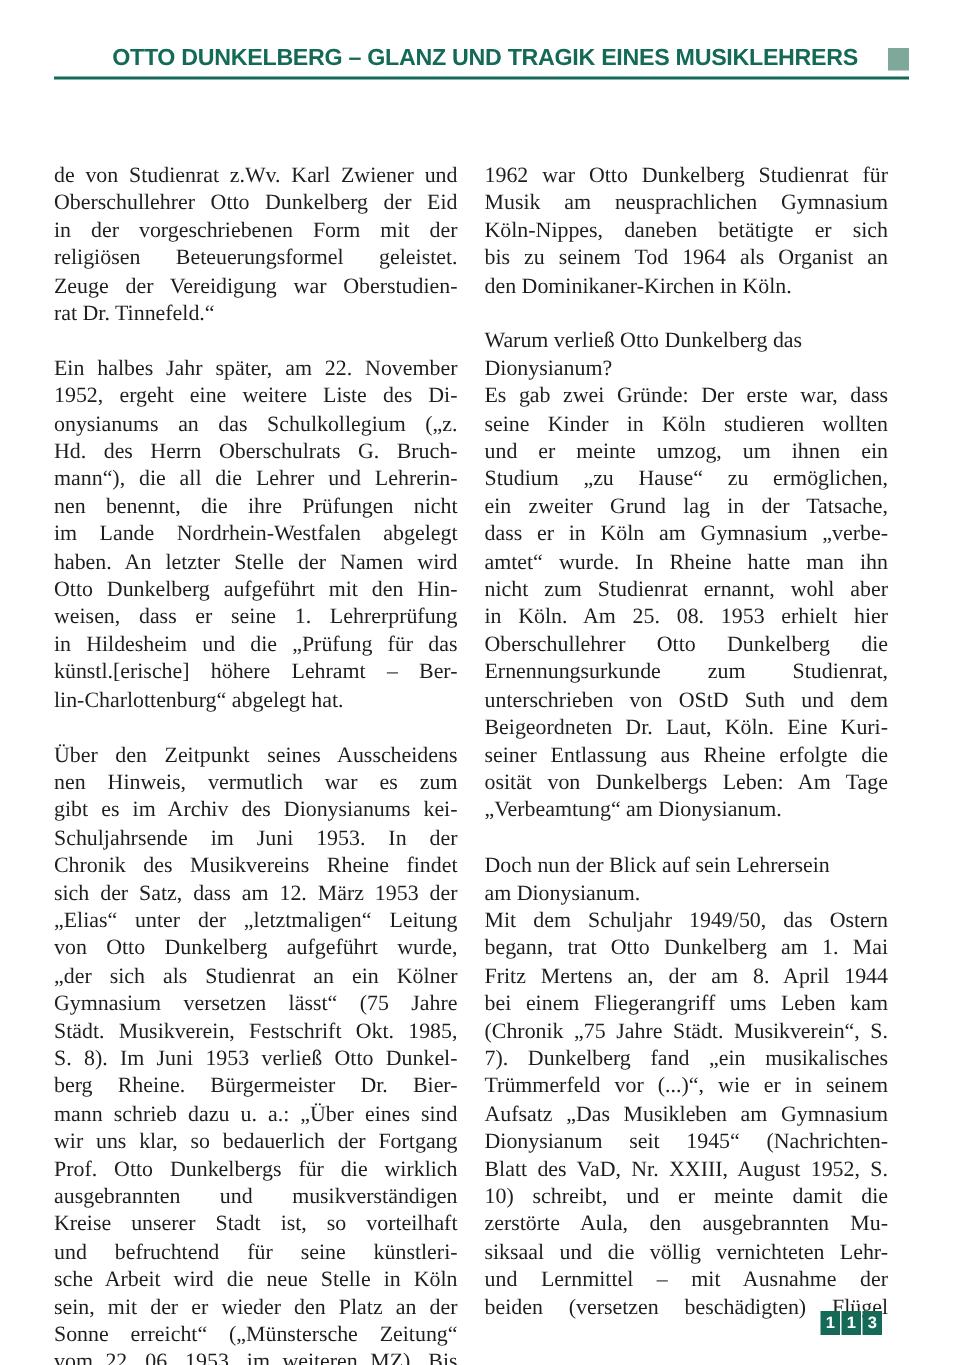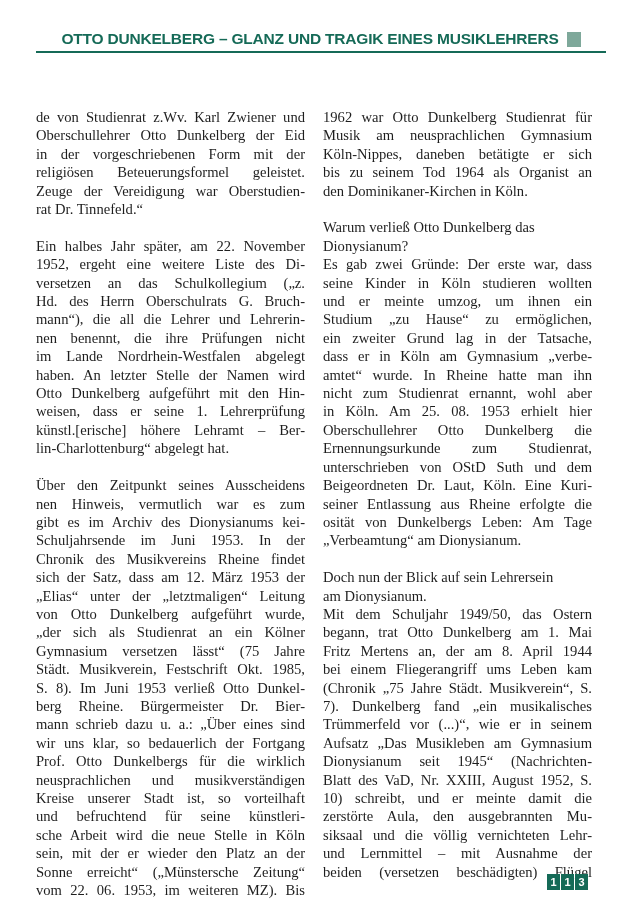--- a/index.html
+++ b/index.html
@@ -2,21 +2,21 @@
 <html><head>
 <meta charset="utf-8">
 <style>
   html,body { margin:0; padding:0; background:#ffffff; }
   .page {
     position:relative; width:642px; height:910px; background:#ffffff;
     overflow:hidden; font-family:"Liberation Serif", serif;
   }
   .header-row {
     position:absolute; top:29px; left:36px; width:570px; height:20px;
-    display:flex; justify-content:center; align-items:center; gap:8px;
+    display:flex; justify-content:flex-end; align-items:center; gap:20px;
   }
   .page-title {
     color:#156a57; font-family:"Liberation Sans", sans-serif;
     font-weight:bold; font-size:15.5px; letter-spacing:-0.2px; white-space:nowrap;
   }
   .title-square { width:14px; height:15px; background:#7ea89a; flex:0 0 auto; }
   .header-rule { position:absolute; top:51px; left:36px; width:570px; height:2px; background:#156a57; }
   .columns { position:absolute; top:64px; left:36px; width:570px; display:flex; gap:18px;margin-top:44px; }
   .col { width:269px; }
   .block { margin:0; }
@@ -52,49 +52,50 @@
           <div class="line">de von Studienrat z.Wv. Karl Zwiener und</div>
           <div class="line">Oberschullehrer Otto Dunkelberg der Eid</div>
           <div class="line">in der vorgeschriebenen Form mit der</div>
           <div class="line">religiösen Beteuerungsformel geleistet.</div>
           <div class="line">Zeuge der Vereidigung war Oberstudien-</div>
           <div class="line last">rat Dr. Tinnefeld.“</div>
         </div>
         <div class="block paragraph">
           <div class="line">Ein halbes Jahr später, am 22. November</div>
           <div class="line">1952, ergeht eine weitere Liste des Di-</div>
-          <div class="line">versetzen an das Schulkollegium („z.</div>
+          <div class="line">onysianums an das Schulkollegium („z.</div>
           <div class="line">Hd. des Herrn Oberschulrats G. Bruch-</div>
           <div class="line">mann“), die all die Lehrer und Lehrerin-</div>
           <div class="line">nen benennt, die ihre Prüfungen nicht</div>
           <div class="line">im Lande Nordrhein-Westfalen abgelegt</div>
           <div class="line">haben. An letzter Stelle der Namen wird</div>
           <div class="line">Otto Dunkelberg aufgeführt mit den Hin-</div>
           <div class="line">weisen, dass er seine 1. Lehrerprüfung</div>
+          <div class="line">in Hildesheim und die „Prüfung für das</div>
           <div class="line">künstl.[erische] höhere Lehramt – Ber-</div>
           <div class="line last">lin-Charlottenburg“ abgelegt hat.</div>
         </div>
         <div class="block paragraph">
           <div class="line">Über den Zeitpunkt seines Ausscheidens</div>
           <div class="line">nen Hinweis, vermutlich war es zum</div>
           <div class="line">gibt es im Archiv des Dionysianums kei-</div>
           <div class="line">Schuljahrsende im Juni 1953. In der</div>
           <div class="line">Chronik des Musikvereins Rheine findet</div>
           <div class="line">sich der Satz, dass am 12. März 1953 der</div>
           <div class="line">„Elias“ unter der „letztmaligen“ Leitung</div>
           <div class="line">von Otto Dunkelberg aufgeführt wurde,</div>
           <div class="line">„der sich als Studienrat an ein Kölner</div>
           <div class="line">Gymnasium versetzen lässt“ (75 Jahre</div>
           <div class="line">Städt. Musikverein, Festschrift Okt. 1985,</div>
           <div class="line">S. 8). Im Juni 1953 verließ Otto Dunkel-</div>
           <div class="line">berg Rheine. Bürgermeister Dr. Bier-</div>
           <div class="line">mann schrieb dazu u. a.: „Über eines sind</div>
           <div class="line">wir uns klar, so bedauerlich der Fortgang</div>
           <div class="line">Prof. Otto Dunkelbergs für die wirklich</div>
-          <div class="line">neusprachlichen und musikverständigen</div>
+          <div class="line">ausgebrannten und musikverständigen</div>
           <div class="line">Kreise unserer Stadt ist, so vorteilhaft</div>
           <div class="line">und befruchtend für seine künstleri-</div>
           <div class="line">sche Arbeit wird die neue Stelle in Köln</div>
           <div class="line">sein, mit der er wieder den Platz an der</div>
           <div class="line">Sonne erreicht“ („Münstersche Zeitung“</div>
           <div class="line">vom 22. 06. 1953, im weiteren MZ). Bis</div>
         </div>
       </div>
     <div class="col" id="col-right">
         <div class="block paragraph">

